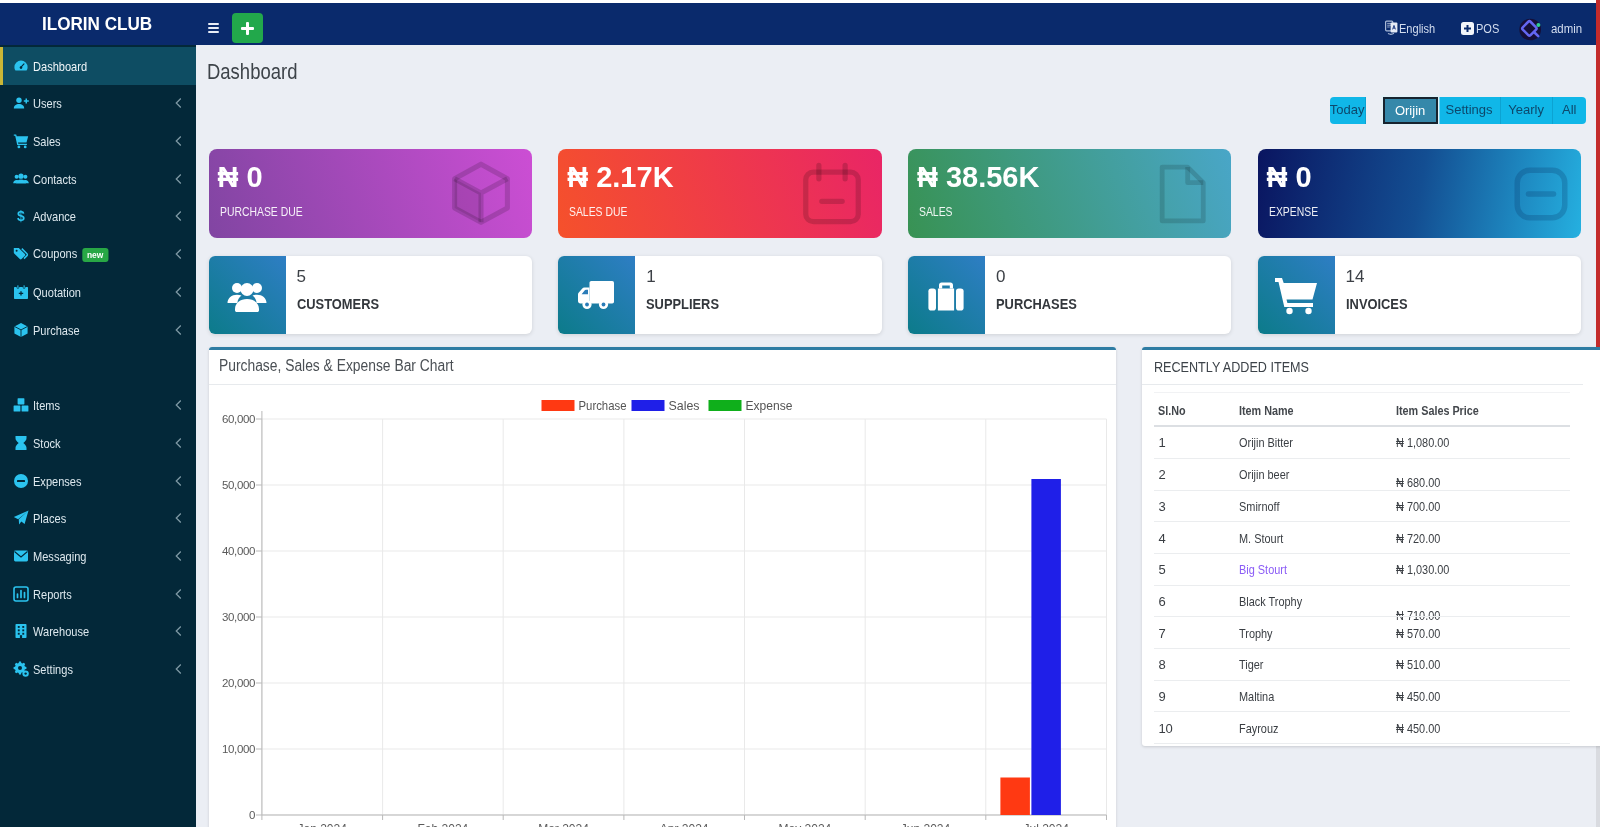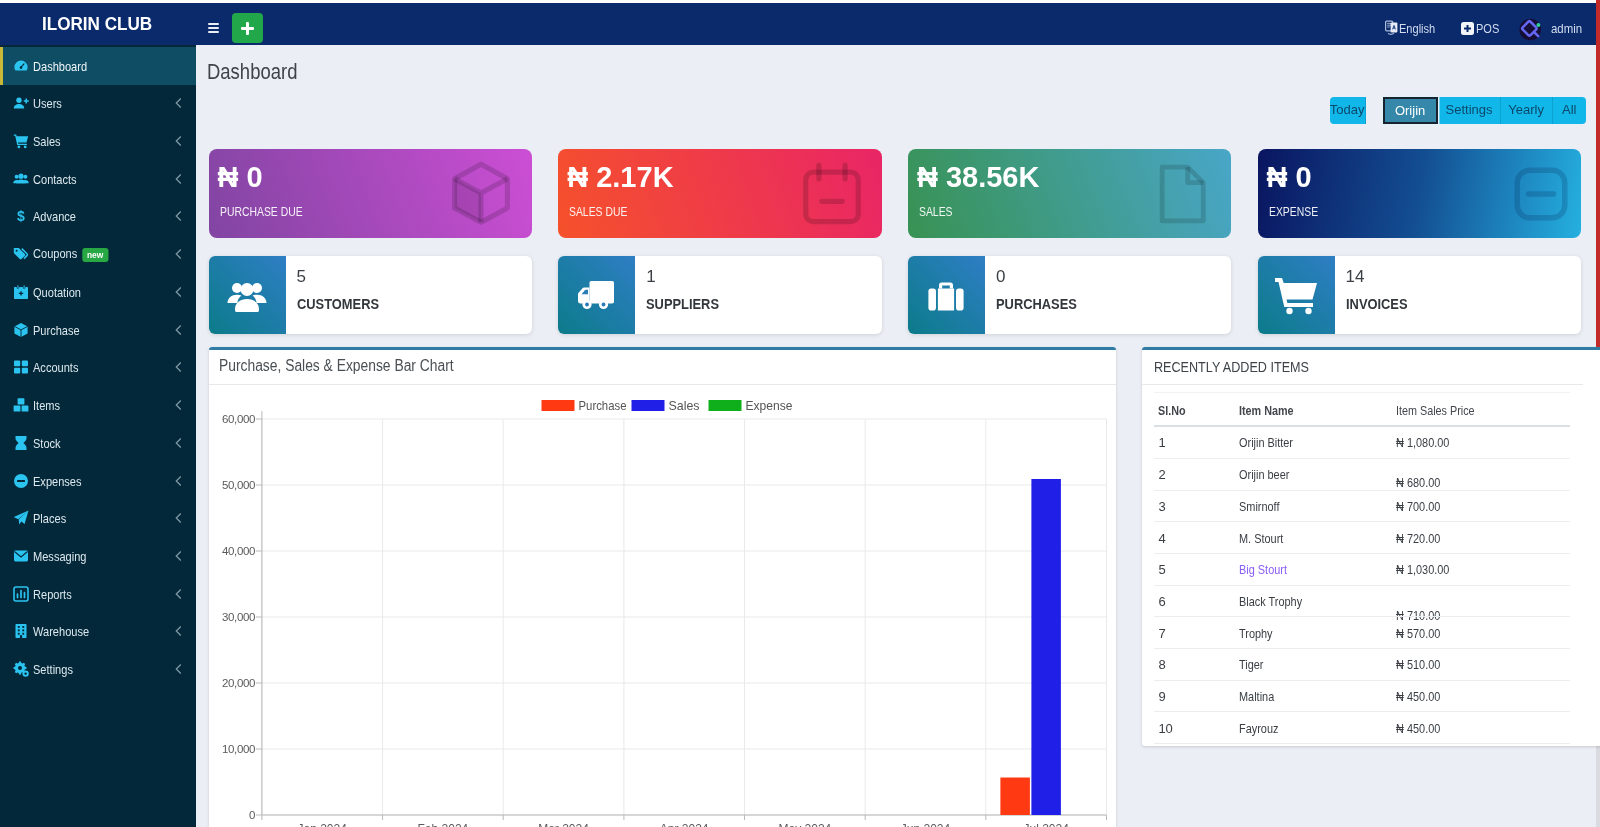--- a/index.html
+++ b/index.html
@@ -174,34 +174,20 @@
       </svg>
     </div>
 <div class="sit" style="top:265.6px">
       <span class="ic">
         <svg viewBox="0 0 16 16">
           <path fill="#2bc3ef" d="M8 .9l6.6 3.5v7.2L8 15.1l-6.6-3.5V4.4z"></path>
           <path d="M1.4 4.4L8 7.9l6.6-3.5M8 7.9v7.2" stroke="#032839" stroke-width="0.9" fill="none"></path>
         </svg>
       </span>
       <span class="tx">Purchase</span>
-      <svg class="ch" width="7" height="11" viewBox="0 0 7 11">
-        <path d="M5.8 1L1.3 5.5 5.8 10" stroke="#7e98a4" stroke-width="1.3" fill="none"></path>
-      </svg>
-    </div>
-<div class="sit" style="top:303.3px">
-      <span class="ic">
-        <svg viewBox="0 0 16 16" fill="#2bc3ef">
-          <rect x="1" y="1.5" width="6.2" height="5.7" rx="1"></rect>
-          <rect x="8.8" y="1.5" width="6.2" height="5.7" rx="1"></rect>
-          <rect x="1" y="8.8" width="6.2" height="5.7" rx="1"></rect>
-          <rect x="8.8" y="8.8" width="6.2" height="5.7" rx="1"></rect>
-        </svg>
-      </span>
-      <span class="tx">Accounts</span>
       <svg class="ch" width="7" height="11" viewBox="0 0 7 11">
         <path d="M5.8 1L1.3 5.5 5.8 10" stroke="#7e98a4" stroke-width="1.3" fill="none"></path>
       </svg>
     </div>
 <div class="sit" style="top:341.1px">
       <span class="ic">
         <svg viewBox="0 0 16 16" fill="#2bc3ef">
           <rect x="4.6" y="1.2" width="6.8" height="6.2" rx="0.6"></rect>
           <rect x="0.6" y="8.4" width="6.8" height="6.2" rx="0.6"></rect>
           <rect x="8.6" y="8.4" width="6.8" height="6.2" rx="0.6"></rect>
@@ -466,21 +452,21 @@
 </svg>
 </div>
 
 <div class="abs card" id="tablecard" style="left:1142px;top:347px;width:502px;height:399px">
   <div class="tbar"></div>
   <div class="abs sqz" style="left:11.5px;top:12px;font-size:14px;color:#3d4349;transform:scaleX(.9)">RECENTLY ADDED ITEMS</div>
   <div class="abs" style="left:0;top:36.5px;width:440.5px;height:1px;background:#e7eaed"></div>
 <div class="abs" style="left:12px;top:45px;width:416px;height:1px;background:#f1f2f4"></div>
 <div class="abs" style="left:16.4px;top:56px;font-size:13px;font-weight:bold;color:#43474c"><span class="sqz" style="transform:scaleX(.83)">Sl.No</span></div>
 <div class="abs" style="left:96.9px;top:56px;font-size:13px;font-weight:bold;color:#43474c"><span class="sqz" style="transform:scaleX(.83)">Item Name</span></div>
-<div class="abs" style="left:254.4px;top:56px;font-size:13px;font-weight:normal;color:#43474c"><span class="sqz" style="transform:scaleX(.83)">Item Sales Price</span></div>
+<div class="abs" style="left:254.4px;top:56px;font-size:13px;font-weight:bold;color:#43474c"><span class="sqz" style="transform:scaleX(.83)">Item Sales Price</span></div>
 <div class="abs" style="left:12px;top:78.3px;width:416px;height:2px;background:#dcdfe3"></div>
 <div class="abs" style="left:16.4px;top:88.4px;font-size:13px;color:#3a3e43">1</div>
 <div class="abs" style="left:96.9px;top:88.4px;font-size:13px;color:#3a3e43"><span class="sqz" style="transform:scaleX(.84)">Orijin Bitter</span></div>
 <div class="abs" style="left:254.4px;top:88.4px;font-size:13px;color:#3a3e43"><span class="sqz" style="transform:scaleX(.84)">₦ 1,080.00</span></div>
 <div class="abs" style="left:12px;top:110.8px;width:416px;height:1px;background:#ebedef"></div>
 <div class="abs" style="left:16.4px;top:120.1px;font-size:13px;color:#3a3e43">2</div>
 <div class="abs" style="left:96.9px;top:120.1px;font-size:13px;color:#3a3e43"><span class="sqz" style="transform:scaleX(.84)">Orijin beer</span></div>
 <div class="abs" style="left:254.4px;top:128px;font-size:13px;color:#3a3e43"><span class="sqz" style="transform:scaleX(.84)">₦ 680.00</span></div>
 <div class="abs" style="left:12px;top:142.5px;width:416px;height:1px;background:#ebedef"></div>
 <div class="abs" style="left:16.4px;top:151.8px;font-size:13px;color:#3a3e43">3</div>

